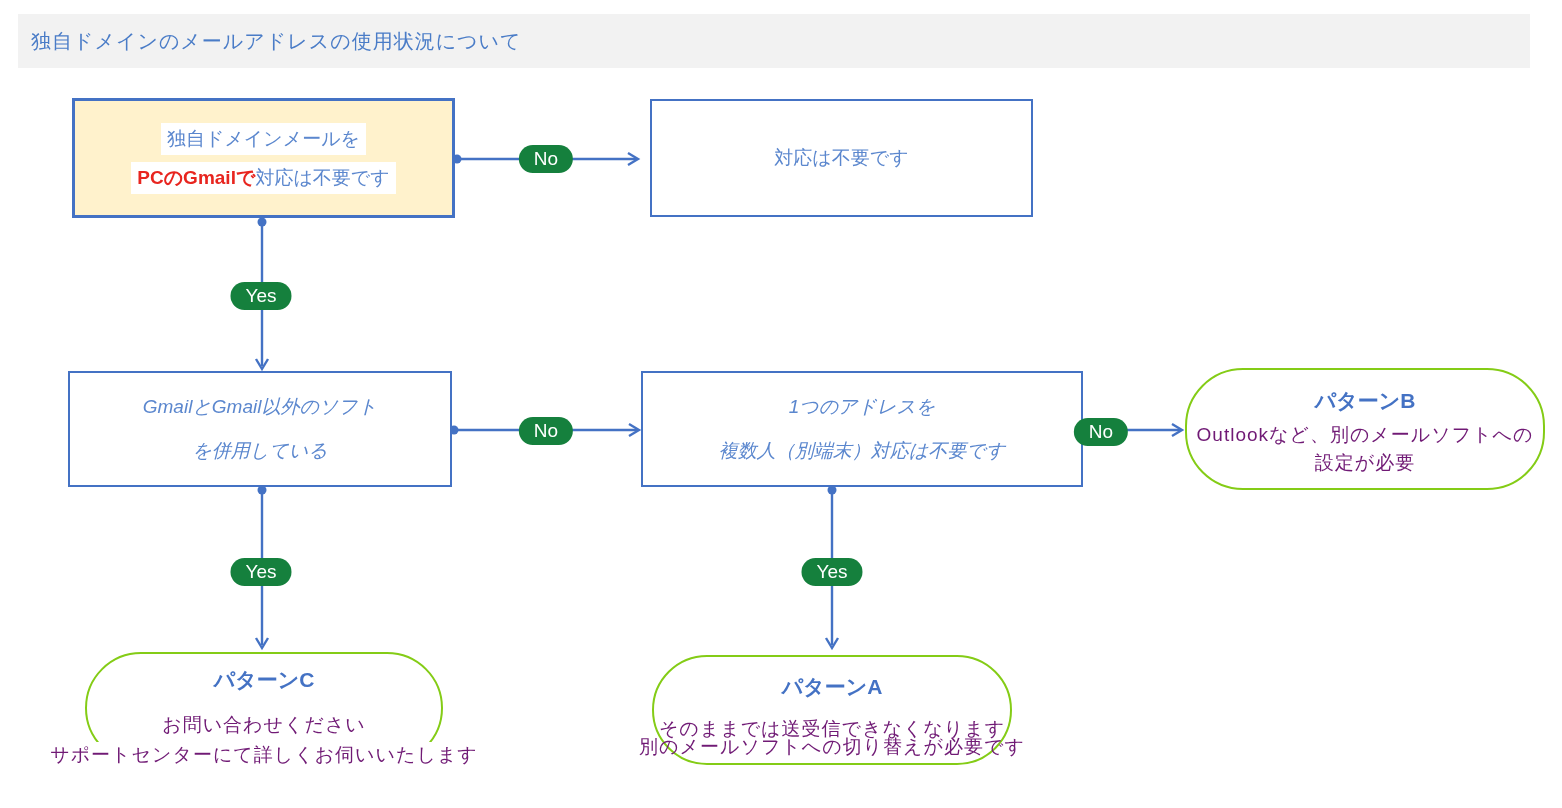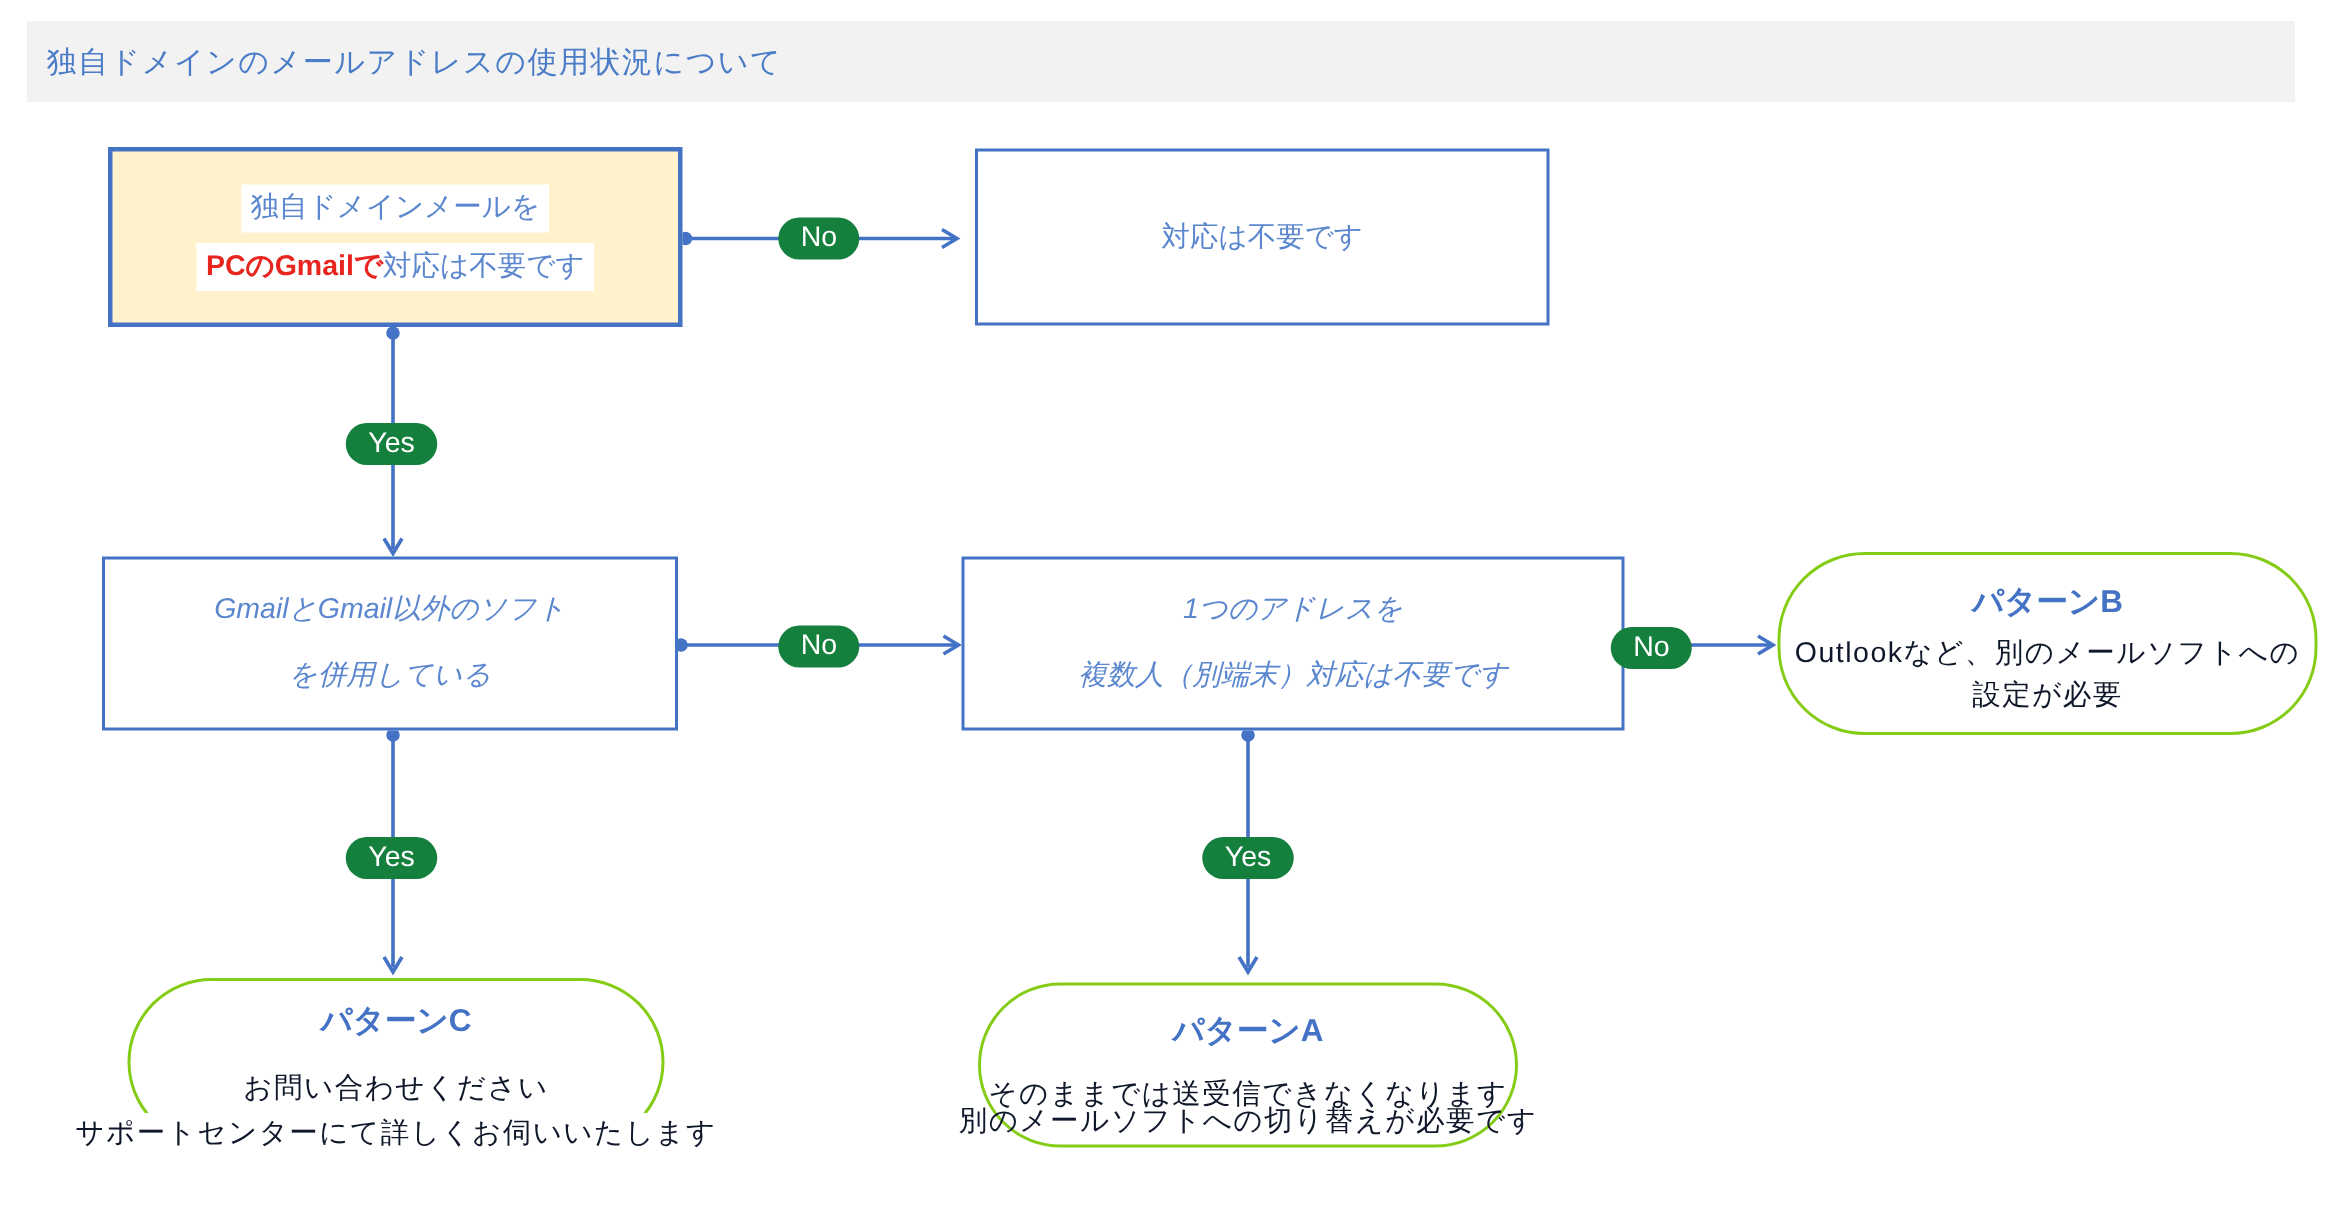--- a/index.html
+++ b/index.html
@@ -50,21 +50,21 @@
   .pattern {
     position:absolute; z-index:2; background:transparent;
     border:2px solid #84cc16; border-radius:58px; overflow:visible;
   }
   .pattern .ptitle {
     position:absolute; left:50%; transform:translateX(-50%);
     color:#4472c4; font-weight:bold; font-size:21px; white-space:nowrap;
   }
   .pattern .pline {
     position:absolute; left:50%; transform:translateX(-50%);
-    color:#0f172a; font-size:19px; white-space:nowrap; letter-spacing:1px;
+    color:#701a75; font-size:19px; white-space:nowrap; letter-spacing:1px;
   }
   .pattern-b { left:1185px; top:368px; width:360px; height:122px; }
   .pattern-b .ptitle { top:17px; }
   .pattern-b .l1 { top:52px; }
   .pattern-b .l2 { top:80px; }
 
   .pattern-c { left:85px; top:652px; width:358px; height:112px; }
   .pattern-c .ptitle { top:12px; }
   .pattern-c .l1 { top:58px; }
   .pattern-c .l2 { top:88px; background:#ffffff; padding:0 6px; }

